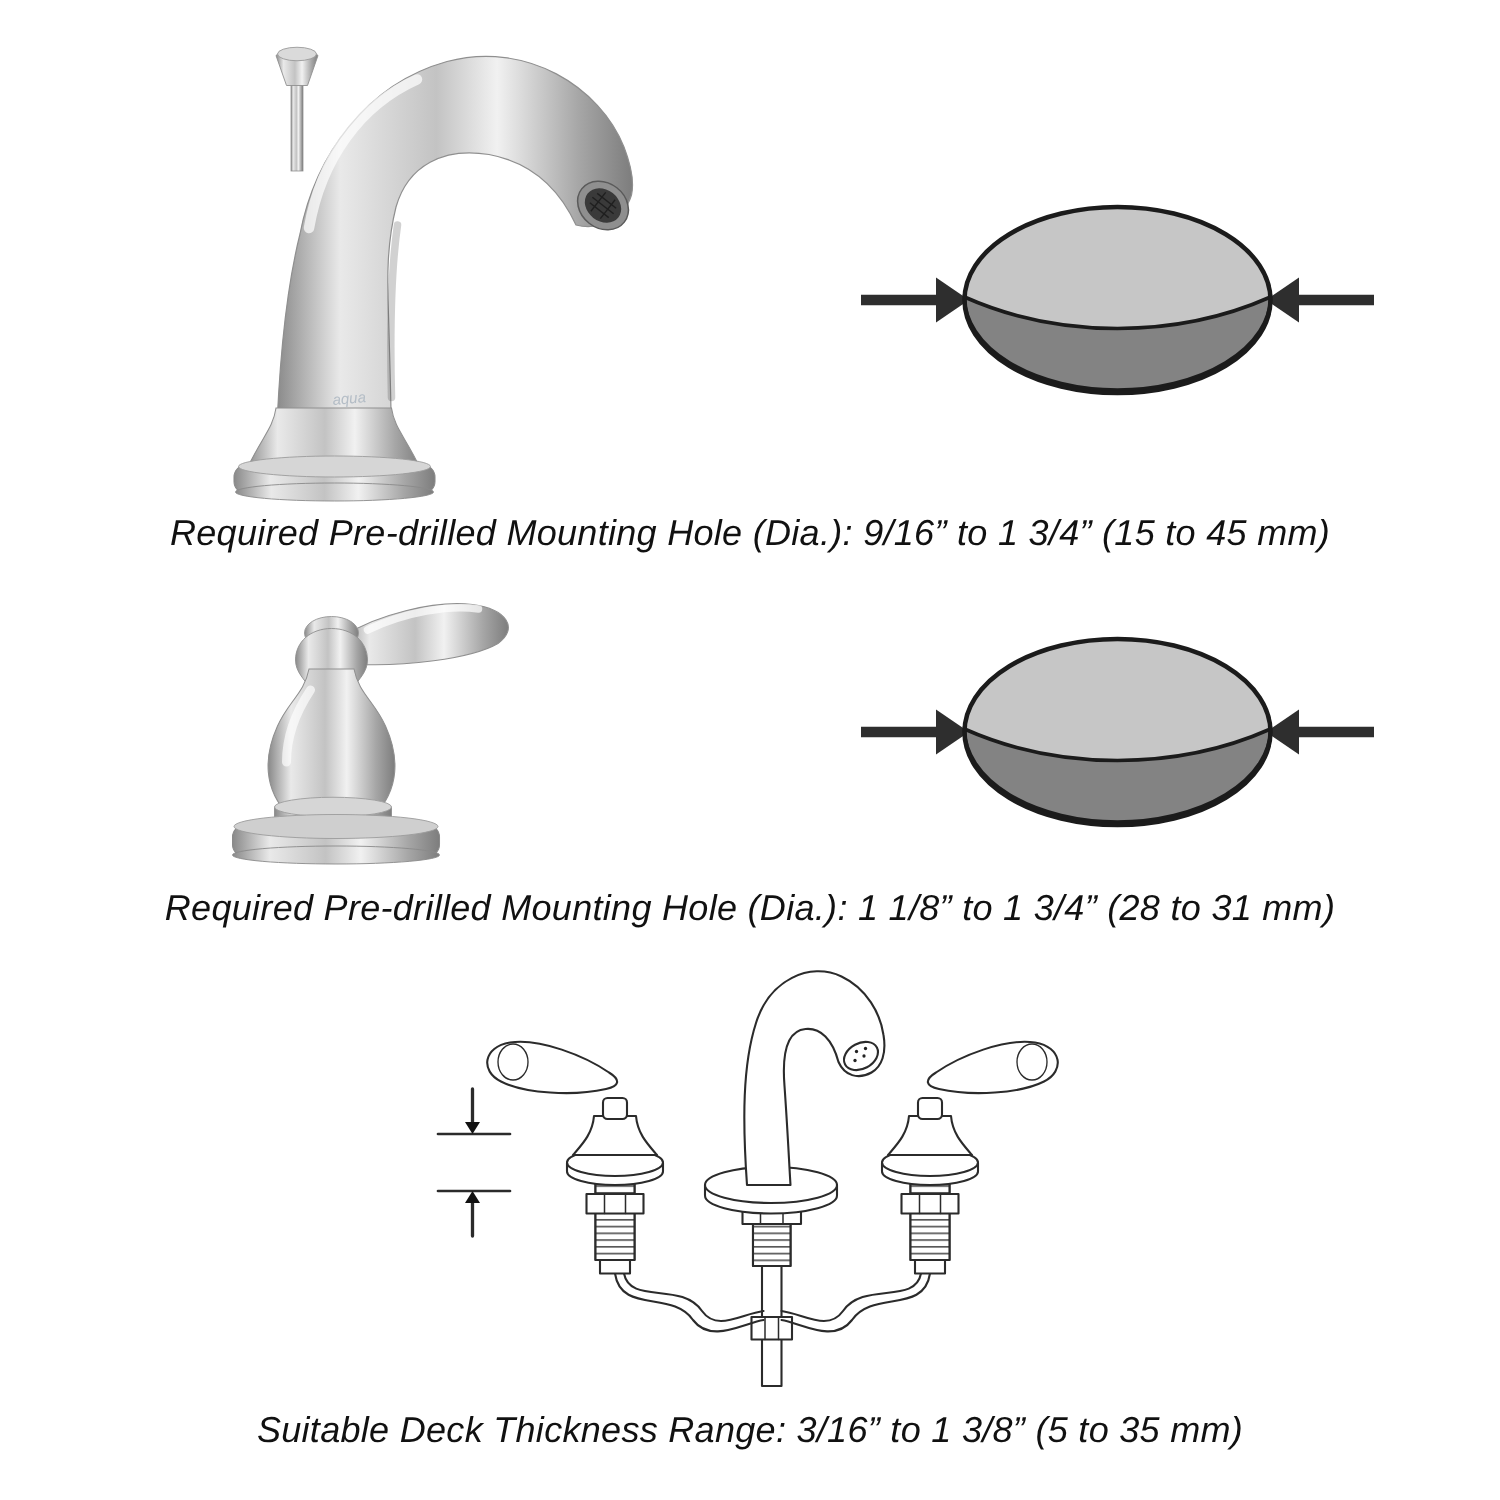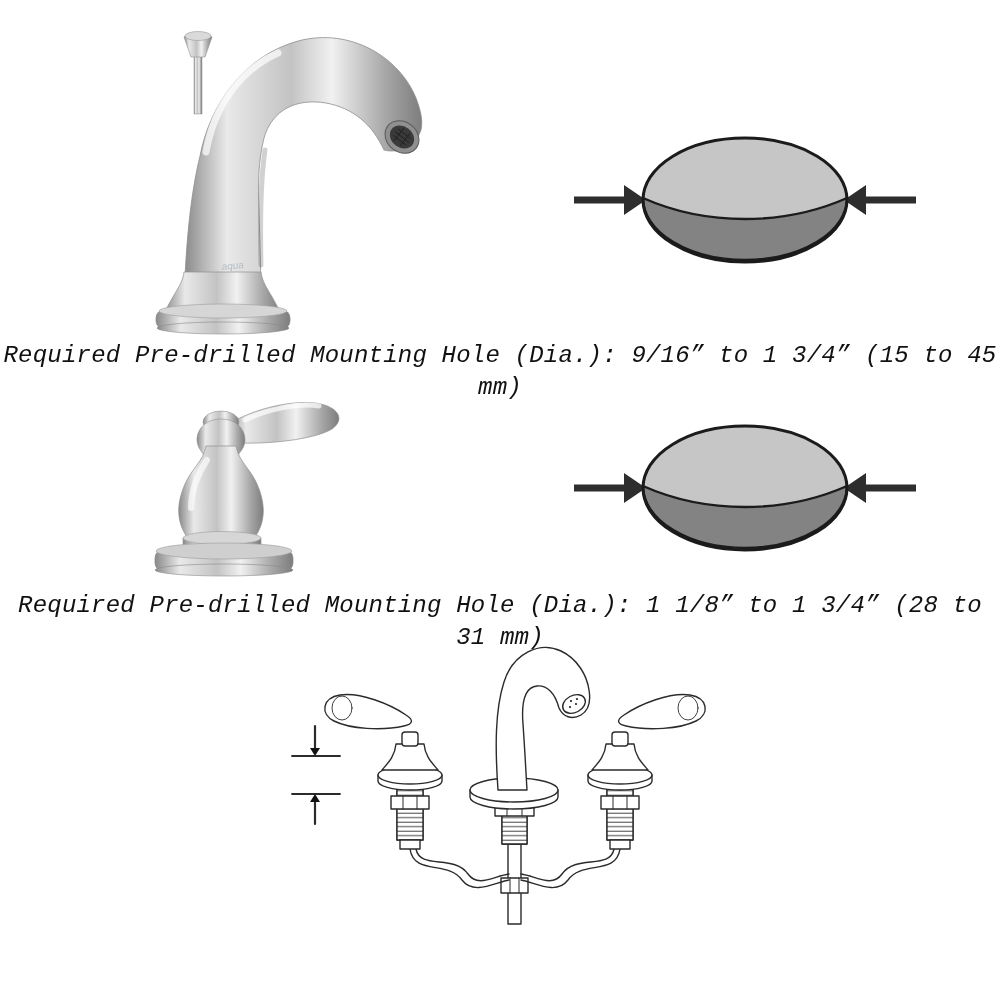--- a/index.html
+++ b/index.html
@@ -9,21 +9,21 @@
     font-family:"Liberation Sans", sans-serif;
     position:relative;
   }
   .page { position:relative; width:1000px; height:1000px; background:#ffffff; overflow:hidden; }
   .abs { position:absolute; }
   .caption {
     position:absolute; left:0; width:1000px;
     text-align:center; font-style:italic;
     font-size:24px; line-height:32px;
     color:#111111; letter-spacing:0.2px;
-    font-family:Liberation Mono, monospace;
+    font-family:Liberation Sans, sans-serif;
   }
 </style>
 </head>
 <body>
 
 <div class="page">
 
   <svg width="0" height="0" style="position:absolute" aria-hidden="true">
     <defs>
       <linearGradient id="gradH" x1="0" y1="0" x2="1" y2="0">
@@ -224,14 +224,15 @@
                  C 245,120 246,142 247,158 Z"></path>
         <ellipse cx="294" cy="72" rx="12" ry="8.5" transform="rotate(-28 294 72)" fill="#ffffff"></ellipse>
         <circle cx="291" cy="69" r="1.1" fill="#222222" stroke="none"></circle>
         <circle cx="296" cy="72" r="1.1" fill="#222222" stroke="none"></circle>
         <circle cx="290" cy="75" r="1.1" fill="#222222" stroke="none"></circle>
         <circle cx="297" cy="67" r="1.1" fill="#222222" stroke="none"></circle>
       </g>
     </g>
   </svg>
 
+  <div class="caption" style="top:938px;">Suitable Deck Thickness Range: 3/16” to 1 3/8” (5 to 35 mm)</div>
 
 </div>
 
 </body></html>

